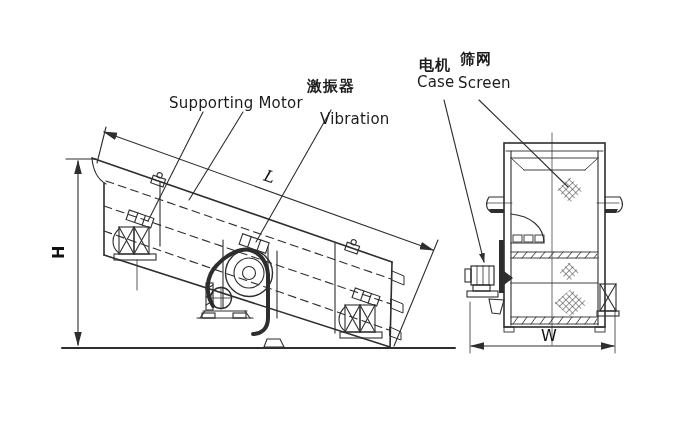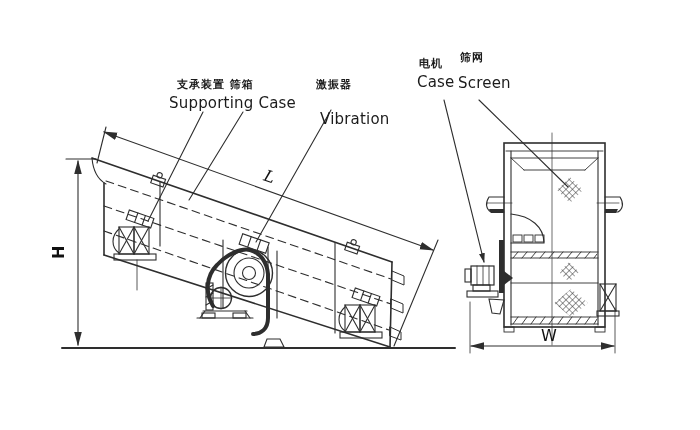--- a/index.html
+++ b/index.html
@@ -5,21 +5,21 @@
   html,body{margin:0;padding:0;background:#fff;}
   #stage{
     position:relative;width:700px;height:430px;background:#ffffff;overflow:hidden;
     font-family:"DejaVu Sans","Liberation Sans",sans-serif;
   }
   #lineart{position:absolute;left:0;top:0;}
   .lbl{
     position:absolute;color:#1b1b1b;white-space:nowrap;line-height:1.05;
     font-family:"DejaVu Sans","Liberation Sans",sans-serif;
   }
-  .cn{font-size:11px;font-weight:700;letter-spacing:1px;}
+  .cn{font-size:15px;font-weight:700;letter-spacing:1px;}
   .en{font-size:15px;font-weight:400;letter-spacing:0.2px;}
   .dim{font-size:16px;color:#111;}
   .dim-h{left:53px;top:244px;transform:rotate(-90deg);font-weight:600;}
   .dim-l{left:264px;top:169px;transform:rotate(19deg);font-style:italic;font-family:"DejaVu Serif","Liberation Serif",serif;}
   .dim-w{left:541px;top:328px;font-weight:500;}
   svg line,svg path,svg rect,svg circle,svg polygon,svg polyline{vector-effect:none;}
 </style>
 </head>
 <body>
 
@@ -241,24 +241,23 @@
         <line x1="471" y1="346" x2="614" y2="346" marker-start="url(#arr)" marker-end="url(#arr)"></line>
       </g>
 
       <g>
         <line x1="444" y1="100" x2="484" y2="262" marker-end="url(#arrs)"></line>
         <line x1="479" y1="100" x2="568" y2="187"></line>
       </g>
     </g>
   </svg>
 
-  <div class="lbl cn" style="left:177px;top:79px">支承装置 筛箱</div>
-  <div class="lbl en" style="left:169px;top:96px">Supporting Case</div>
-
-  <div class="lbl cn" style="left:316px;top:79px">激振器</div>
+  <div class="lbl en" style="left:169px;top:96px">Supporting Motor</div>
+
+  <div class="lbl cn" style="left:307px;top:79px">激振器</div>
   <div class="lbl en" style="left:320px;top:112px">Vibration</div>
 
   <div class="lbl cn" style="left:419px;top:58px">电机</div>
   <div class="lbl en" style="left:417px;top:75px">Case</div>
 
   <div class="lbl cn" style="left:460px;top:52px">筛网</div>
   <div class="lbl en" style="left:458px;top:76px">Screen</div>
 
   <div class="lbl dim dim-h">H</div>
   <div class="lbl dim dim-l">L</div>

